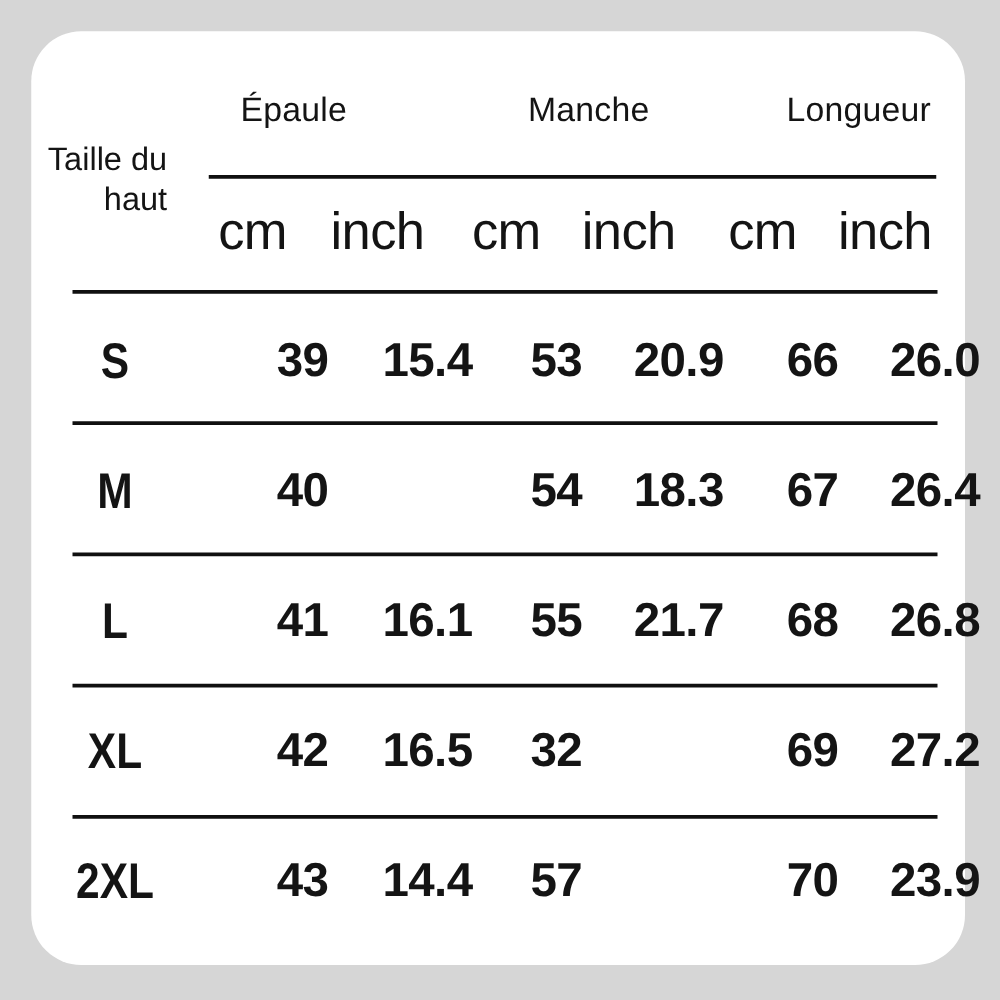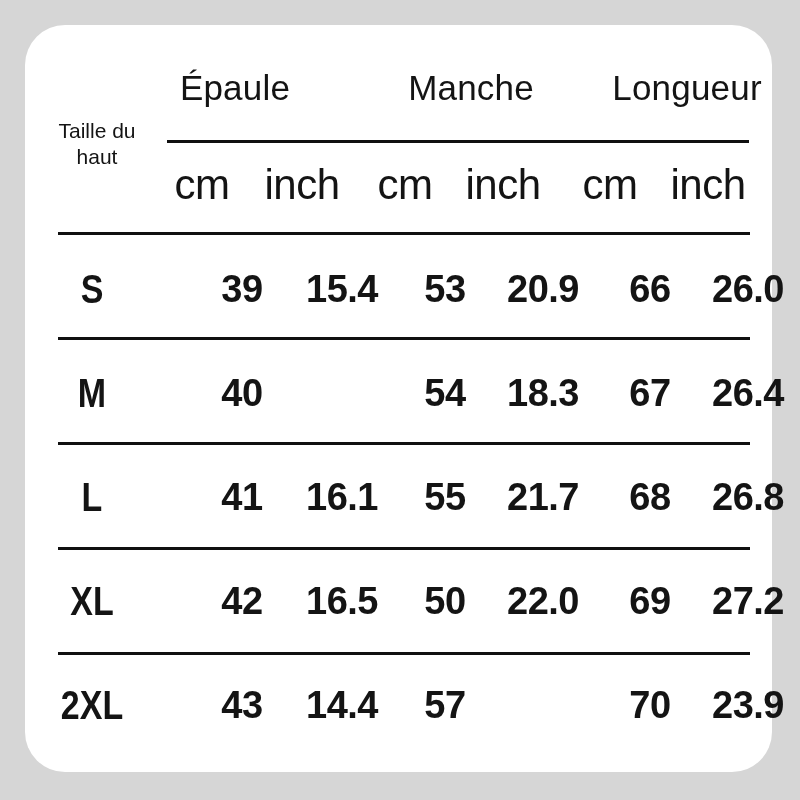--- a/index.html
+++ b/index.html
@@ -47,37 +47,37 @@
   .ry0 { top: 264px; }
   .ry1 { top: 368px; }
   .ry2 { top: 472px; }
   .ry3 { top: 576px; }
   .ry4 { top: 680px; }
 
   .group-header {
     position: absolute;
     top: 63px;
     transform: translate(-50%, -50%);
-    font-size: 35px;
+    font-size: 27px;
     font-weight: 400;
     letter-spacing: 0.2px;
     white-space: nowrap;
   }
   .gh0 { left: 210px; }
   .gh1 { left: 446px; }
   .gh2 { left: 662px; }
 
   .corner-header {
     position: absolute;
-    left: 72px;
+    left: 61px;
     top: 119px;
     transform: translate(-50%, -50%);
-    font-size: 21px;
+    font-size: 26px;
     line-height: 1.22;
-    text-align: center;
+    text-align: right;
     white-space: nowrap;
   }
 
   .unit {
     font-size: 42px;
     font-weight: 400;
     letter-spacing: -0.5px;
   }
   .value {
     font-size: 38px;
@@ -157,22 +157,21 @@
     <div class="cell value cx1 ry2">41</div>
     <div class="cell value cx2 ry2">16.1</div>
     <div class="cell value cx3 ry2">55</div>
     <div class="cell value cx4 ry2">21.7</div>
     <div class="cell value cx5 ry2">68</div>
     <div class="cell value cx6 ry2">26.8</div>
 
     <div class="cell size-label cx0 ry3">XL</div>
     <div class="cell value cx1 ry3">42</div>
     <div class="cell value cx2 ry3">16.5</div>
-    <div class="cell value cx3 ry3">50</div>
-    <div class="cell value cx4 ry3">22.0</div>
+    <div class="cell value cx3 ry3">32</div>
     <div class="cell value cx5 ry3">69</div>
     <div class="cell value cx6 ry3">27.2</div>
 
     <div class="cell size-label cx0 ry4">2XL</div>
     <div class="cell value cx1 ry4">43</div>
     <div class="cell value cx2 ry4">14.4</div>
     <div class="cell value cx3 ry4">57</div>
     <div class="cell value cx5 ry4">70</div>
     <div class="cell value cx6 ry4">23.9</div>
 

